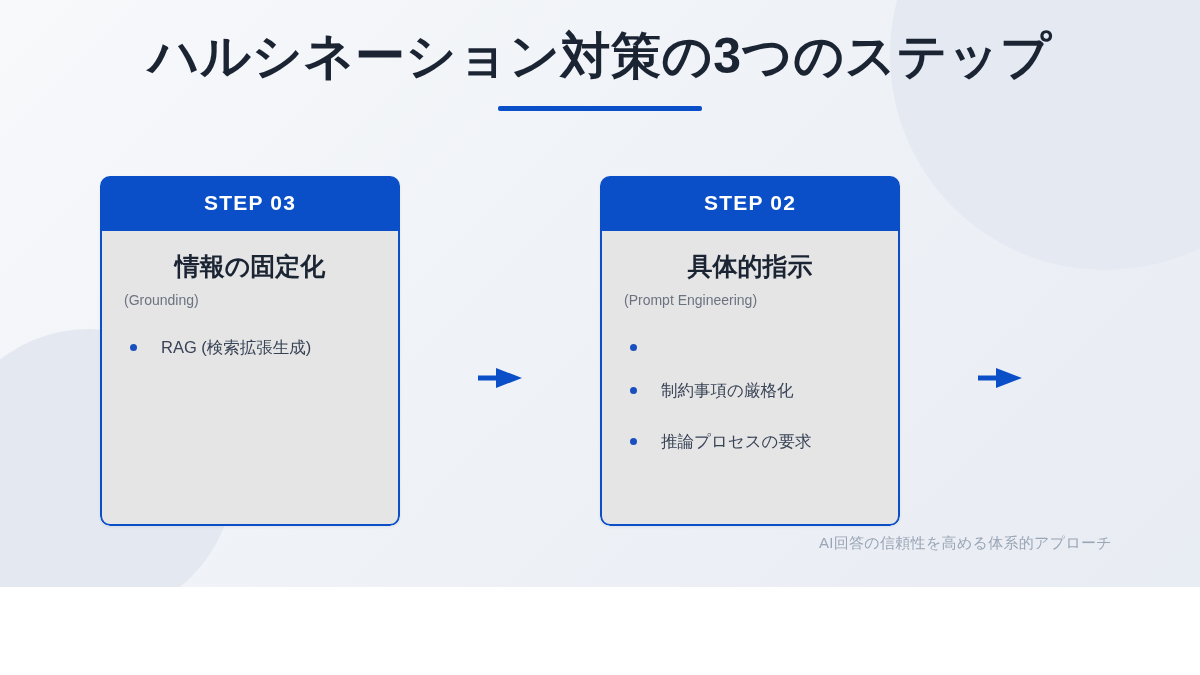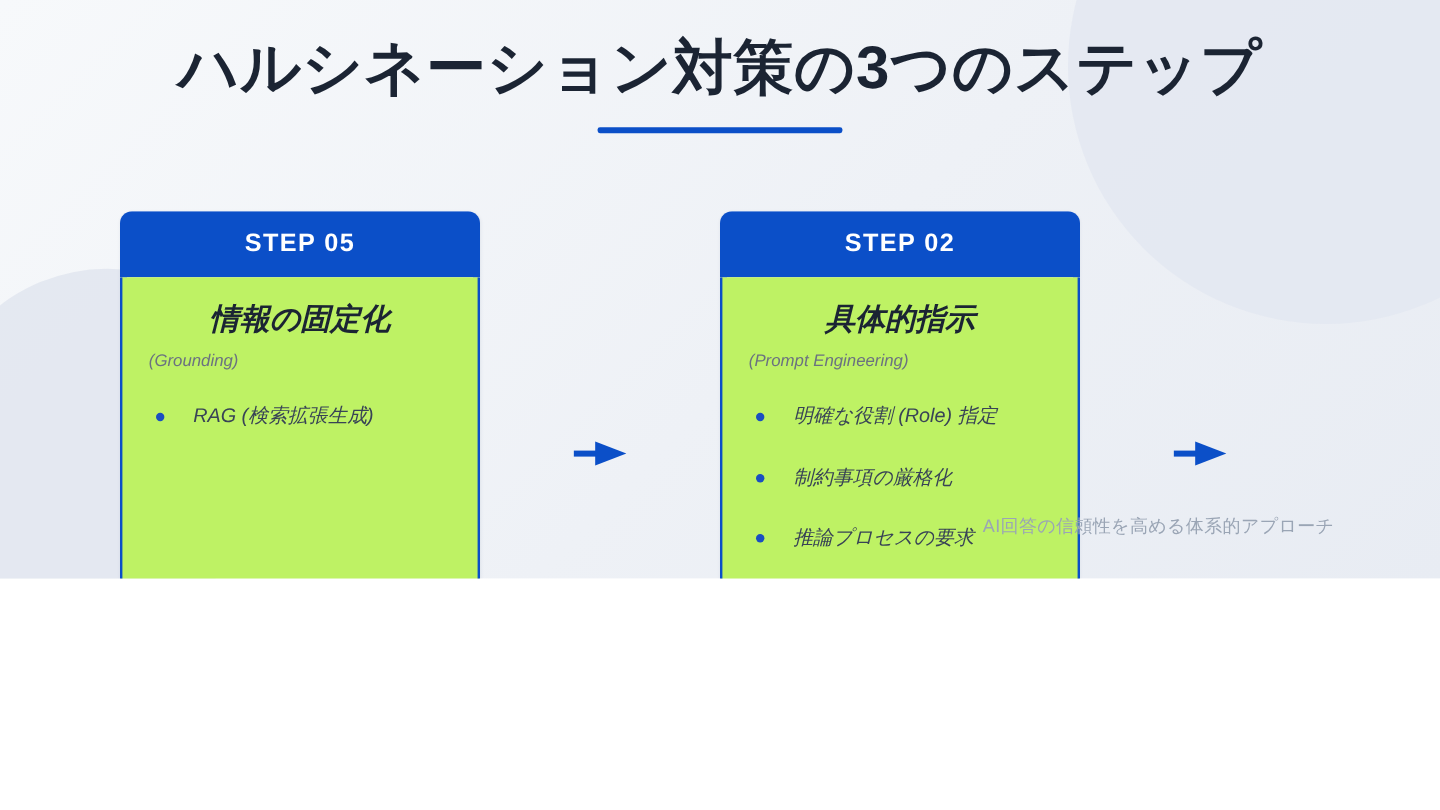--- a/index.html
+++ b/index.html
@@ -5,21 +5,21 @@
   * { margin:0; padding:0; box-sizing:border-box; }
 
   html, body {
     width:1200px; height:675px;
     overflow:hidden;
     font-family:"Liberation Sans","DejaVu Sans",sans-serif;
   }
 
   #slide {
     position:relative;
-    width:1200px; height:482px;
+    width:1200px; height:587px;
     background:linear-gradient(135deg,#f7f9fb 0%,#eef1f6 55%,#e8ecf3 100%);
     overflow:hidden;
   }
 
   
   .blob { position:absolute; border-radius:50%; pointer-events:none; }
   .blob-tr {
     width:430px; height:430px;
     right:-120px; top:-160px;
     background:#e3e8f1;
@@ -77,24 +77,23 @@
     font-size:21px;
     font-weight:bold;
     letter-spacing:1.2px;
     padding:15px 0 16px;
   }
 
   .card-body {
     border:2px solid #0b4fc8;
     border-top:none;
     border-radius:0 0 10px 10px;
-    background:#bef264;
+    background:#e5e5e5;
     height:295px;
     padding:20px 22px 0;
-    font-style:italic;
   }
 
   .card-title {
     text-align:center;
     font-size:25px;
     font-weight:bold;
     color:#1b2433;
     line-height:1.25;
   }
   .card-subtitle {
@@ -159,21 +158,21 @@
   <div class="blob blob-bl"></div>
 
   <div class="title-wrap">
     <div class="title">ハルシネーション対策の3つのステップ</div>
     <div class="title-rule"></div>
   </div>
 
   <div class="cards">
 
     <div class="card">
-      <div class="card-header">STEP 05</div>
+      <div class="card-header">STEP 03</div>
       <div class="card-body">
         <div class="card-title">情報の固定化</div>
         <div class="card-subtitle">(Grounding)</div>
         <ul class="bullets">
           <li>
             <span class="dot"></span>
             <span class="bullet-text">RAG (検索拡張生成)</span>
           </li>
         </ul>
       </div>
@@ -187,21 +186,20 @@
     </div>
 
     <div class="card">
       <div class="card-header">STEP 02</div>
       <div class="card-body">
         <div class="card-title">具体的指示</div>
         <div class="card-subtitle">(Prompt Engineering)</div>
         <ul class="bullets">
           <li>
             <span class="dot"></span>
-            <span class="bullet-text">明確な役割 (Role) 指定</span>
           </li>
           <li>
             <span class="dot"></span>
             <span class="bullet-text">制約事項の厳格化</span>
           </li>
           <li>
             <span class="dot"></span>
             <span class="bullet-text">推論プロセスの要求</span>
           </li>
         </ul>

